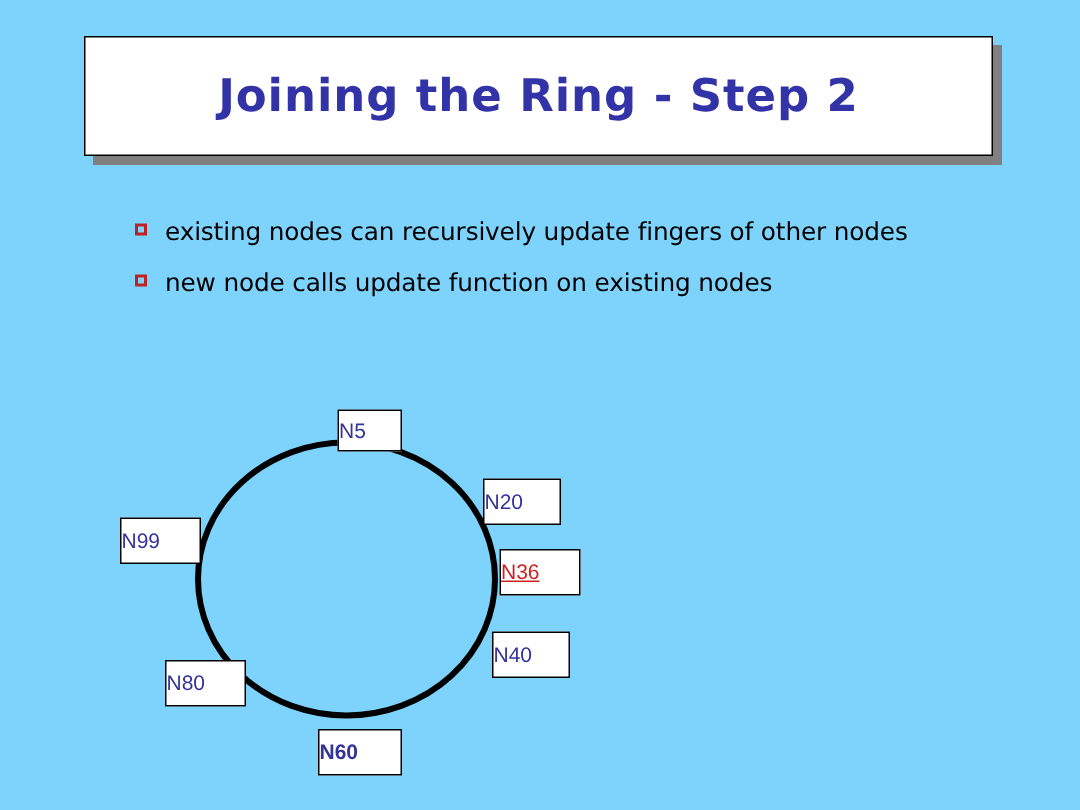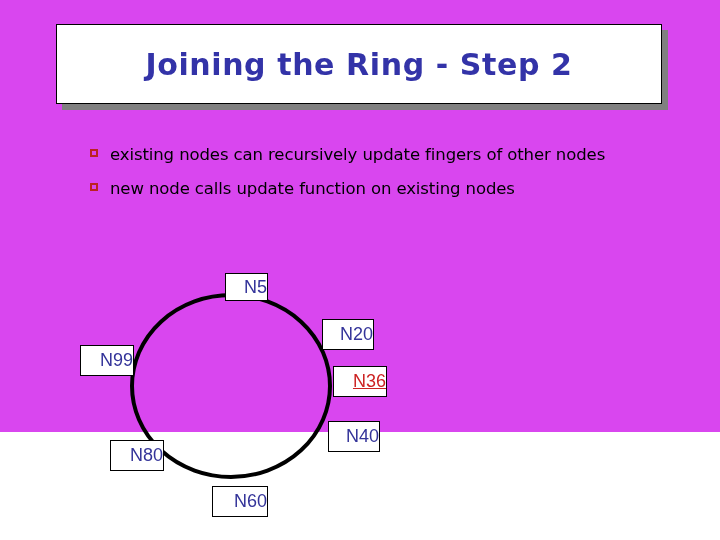--- a/index.html
+++ b/index.html
@@ -9,22 +9,22 @@
   body {
     width: 720px;
     height: 540px;
     background: #ffffff;
     font-family: "DejaVu Sans", sans-serif;
     overflow: hidden;
   }
   #slide {
     position: relative;
     width: 720px;
-    height: 432px;
-    background: #d946ef;
+    height: 540px;
+    background: #7dd3fc;
   }
 
   
   #title-shadow {
     position: absolute;
     left: 62px;
     top: 30px;
     width: 606px;
     height: 80px;
     background: #808080;
@@ -118,23 +118,23 @@
     left: 0;
     top: 0;
   }
   .node-box {
     position: absolute;
     background: #ffffff;
     border: 1px solid #000000;
     box-sizing: border-box;
     display: flex;
     align-items: center;
-    justify-content: flex-end;
+    justify-content: flex-start;
     font-family: "Liberation Sans", sans-serif;
-    font-size: 18px;
+    font-size: 14px;
     line-height: 15px;
     pointer-events: auto;
   }
   .node-navy { color: #333399; }
   .node-red  { color: #cc2222; text-decoration: underline; }
 </style>
 </head>
 <body>
 
 <div id="slide">
@@ -173,21 +173,21 @@
     </div>
 
     <div class="node-box node-red" style="left:333px; top:366px; width:54px; height:31px;">
       <span>N36</span>
     </div>
 
     <div class="node-box node-navy" style="left:328px; top:421px; width:52px; height:31px;">
       <span>N40</span>
     </div>
 
-    <div class="node-box node-navy" style="left:212px; top:486px; width:56px; height:31px;">
+    <div class="node-box node-navy" style="left:212px; top:486px; width:56px; height:31px;font-weight:bold;">
       <span>N60</span>
     </div>
 
     <div class="node-box node-navy" style="left:110px; top:440px; width:54px; height:31px;">
       <span>N80</span>
     </div>
 
     <div class="node-box node-navy" style="left:80px; top:345px; width:54px; height:31px;">
       <span>N99</span>
     </div>

